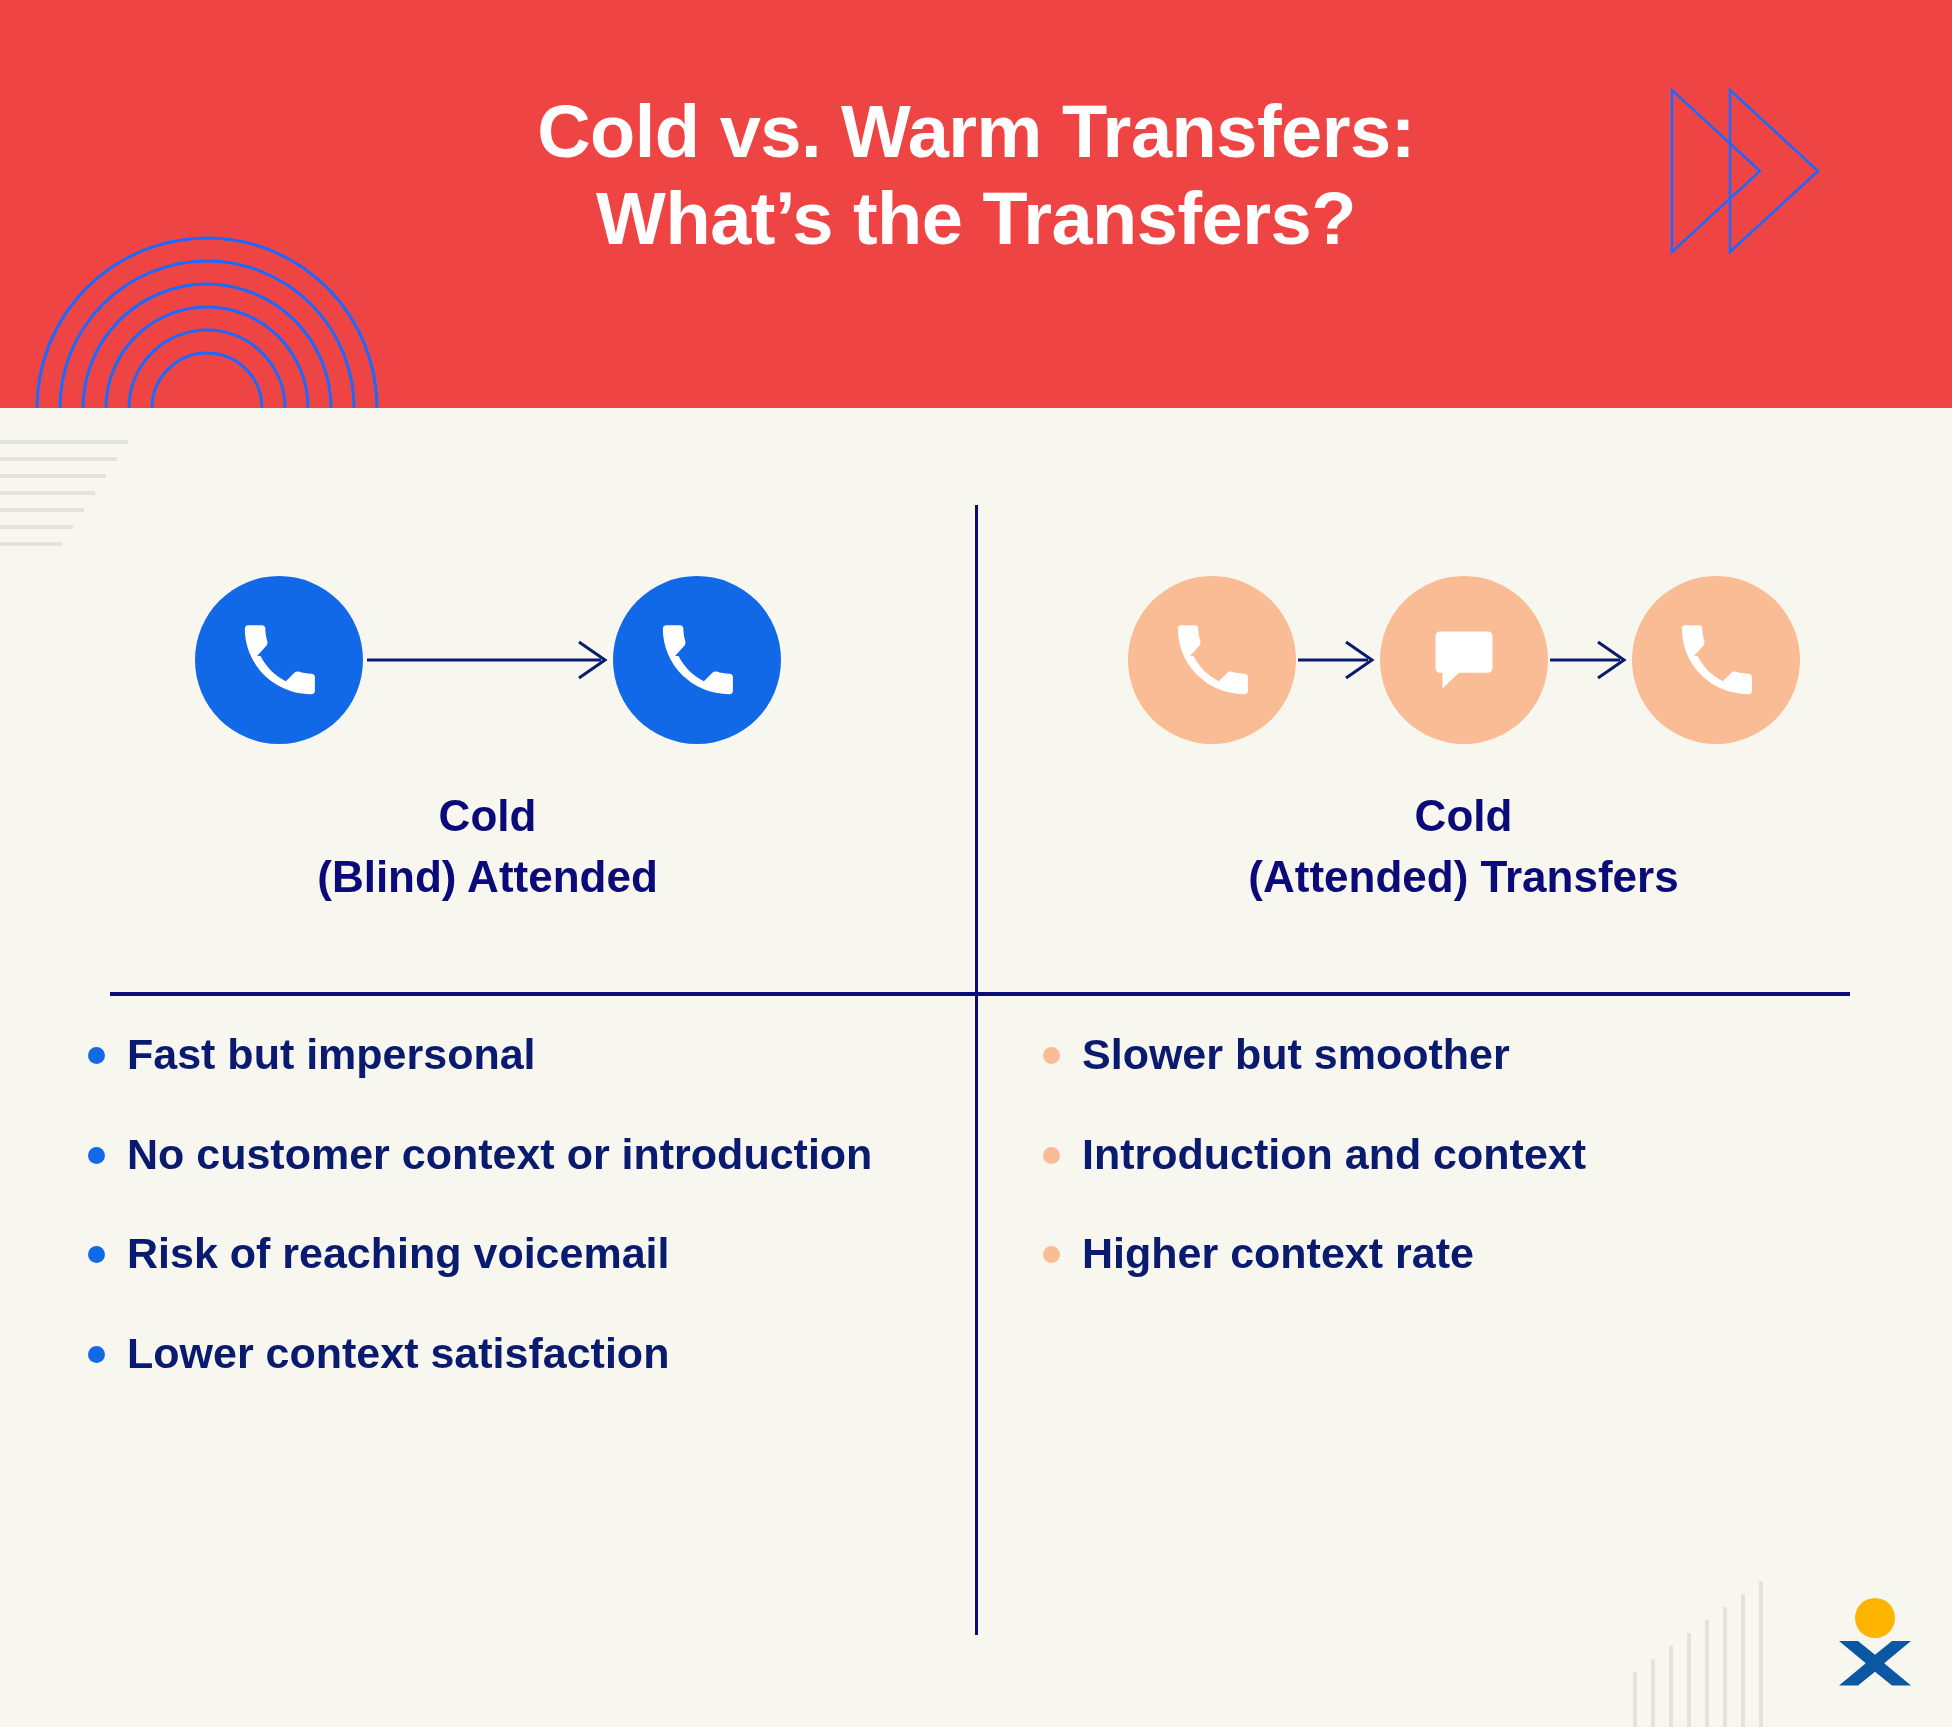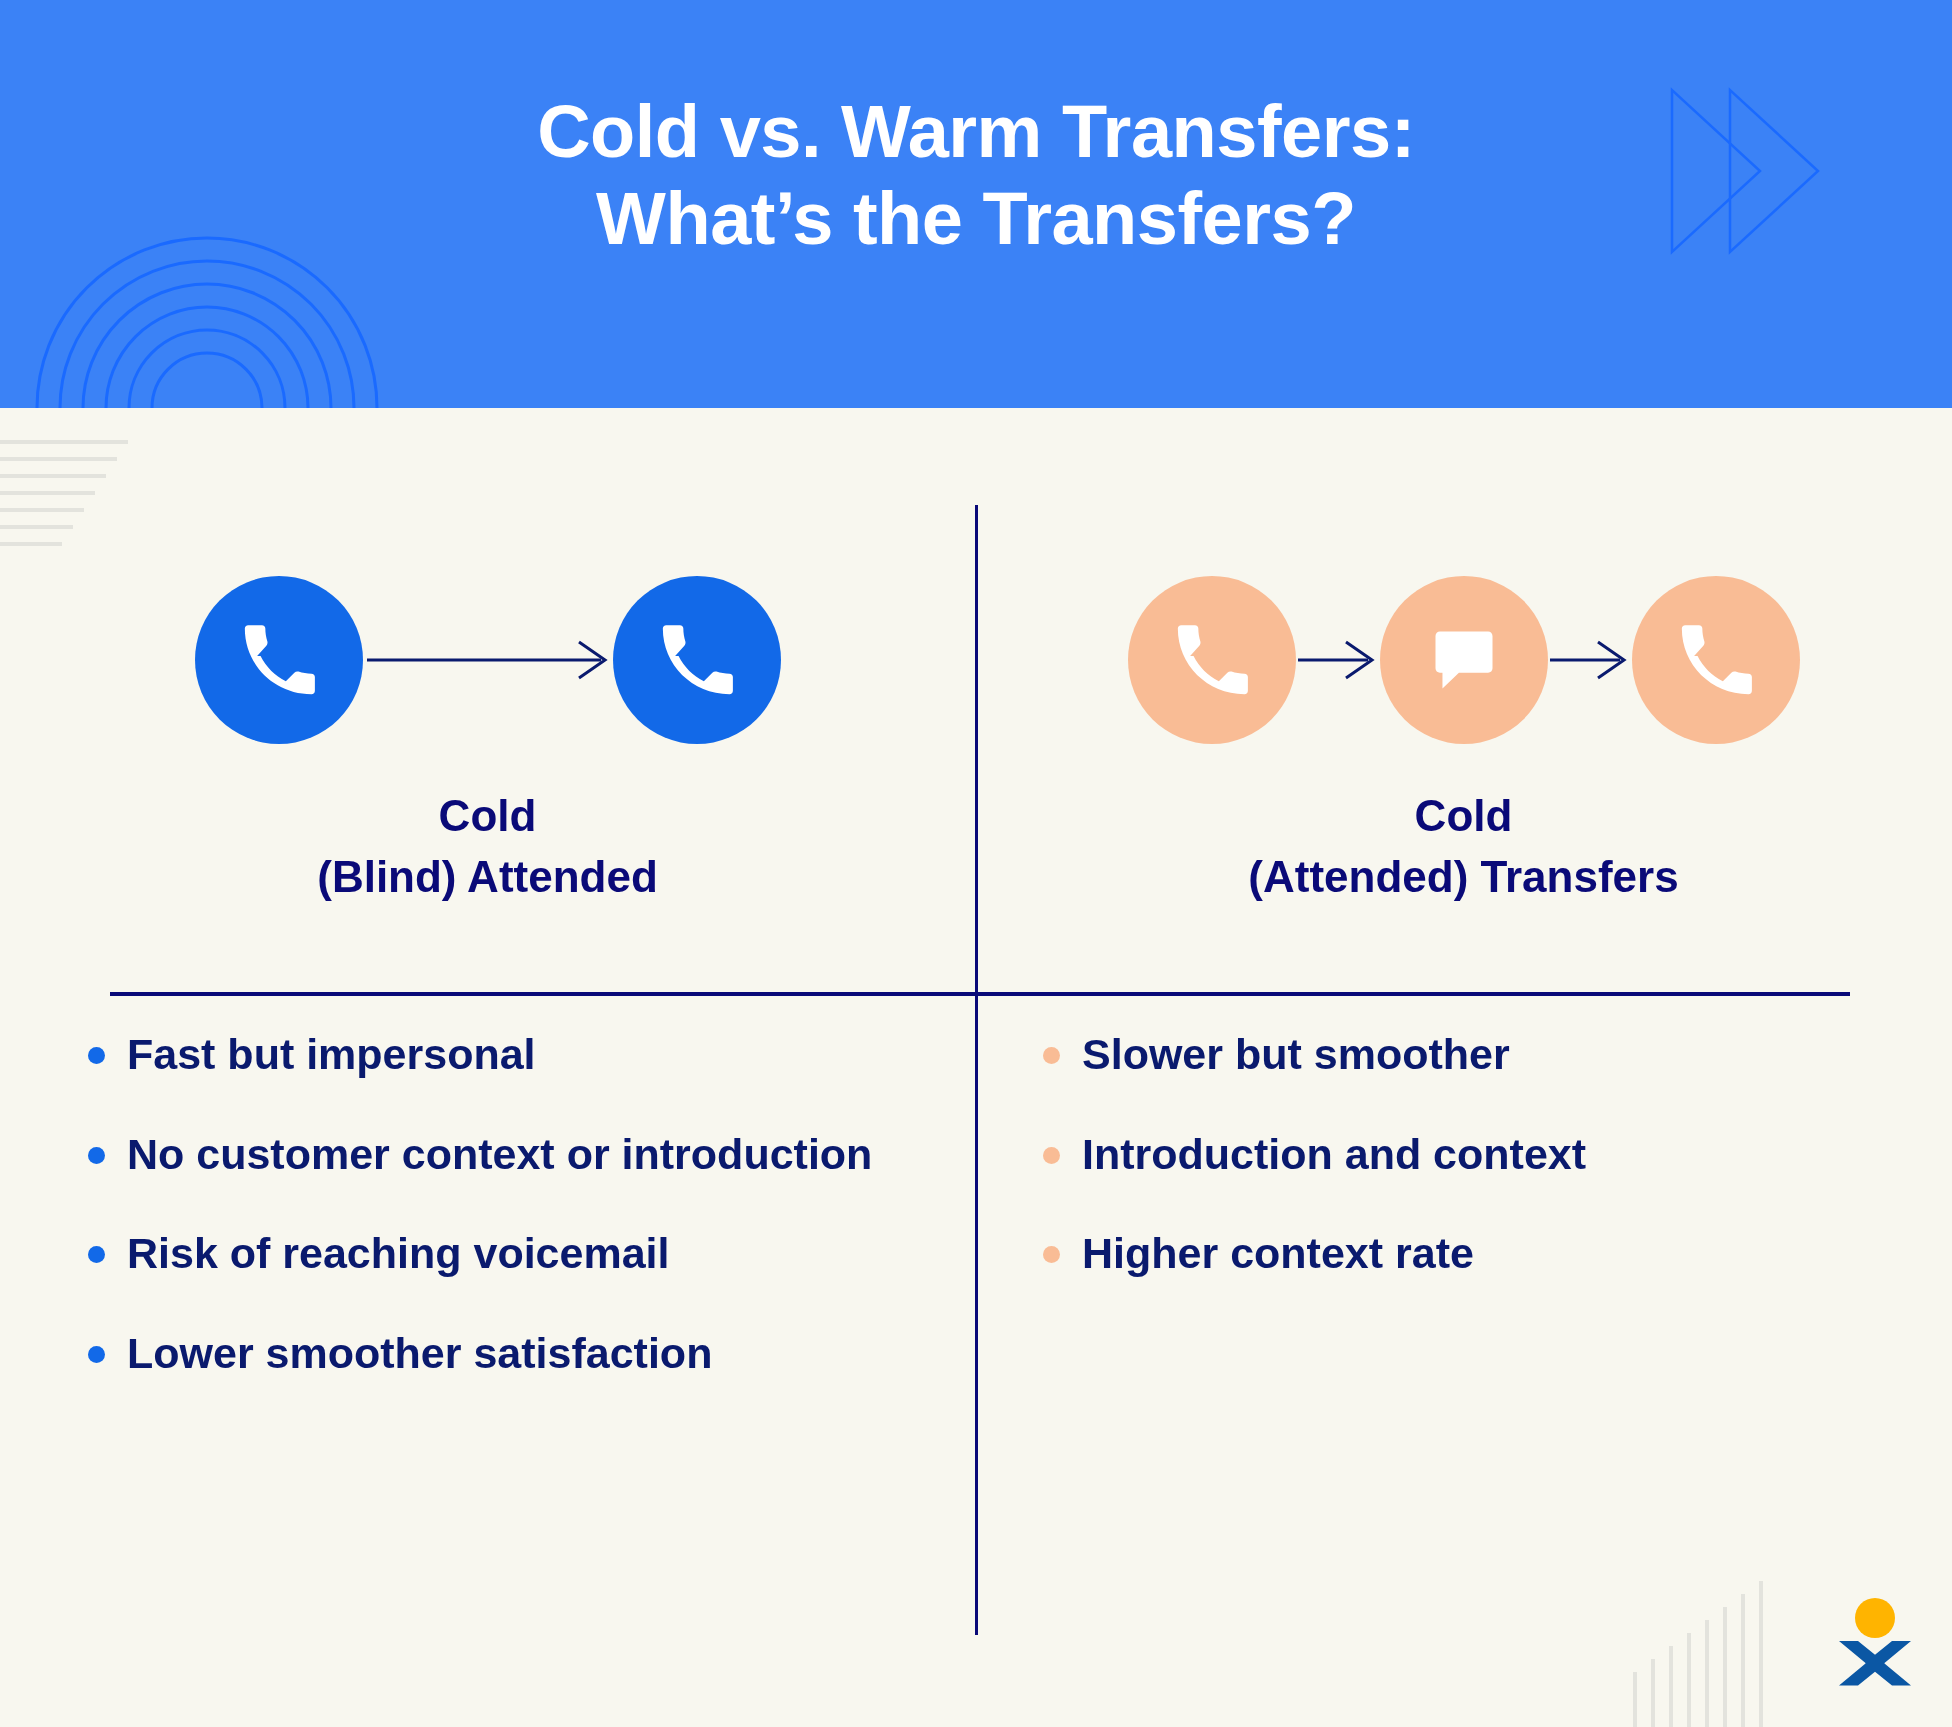--- a/index.html
+++ b/index.html
@@ -22,21 +22,21 @@
     background: #f8f7ef;
     overflow: hidden;
   }
 
   
   .header {
     position: absolute;
     left: 0; top: 0;
     width: 1952px;
     height: 408px;
-    background: #3b82f6;
+    background: #ef4444;
     overflow: hidden;
   }
 
   .header-arcs {
     position: absolute;
     left: 0;
     top: 0;
     width: 460px;
     height: 408px;
     pointer-events: none;
@@ -296,21 +296,21 @@
         <li class="bullet-item">
           <span class="bullet-dot"></span>
           <span class="bullet-text">No customer context or introduction</span>
         </li>
         <li class="bullet-item">
           <span class="bullet-dot"></span>
           <span class="bullet-text">Risk of reaching voicemail</span>
         </li>
         <li class="bullet-item">
           <span class="bullet-dot"></span>
-          <span class="bullet-text">Lower smoother satisfaction</span>
+          <span class="bullet-text">Lower context satisfaction</span>
         </li>
       </ul>
     </div>
 
     <div class="column right">
 
       <div class="icon-row">
         <div class="icon-circle warm">
           <svg width="82" height="82" viewBox="0 0 24 24" aria-hidden="true">
             <path fill="#ffffff" d="M6.6 10.8c1.6 3.2 4.2 5.8 7.4 7.4l2.5-2.5c.3-.3.8-.4 1.2-.3 1.2.4 2.5.6 3.8.6.6 0 1 .4 1 1V21c0 .6-.4 1-1 1C10.6 22 2 13.4 2 2.8c0-.6.4-1 1-1h4c.6 0 1 .4 1 1 0 1.3.2 2.6.6 3.8.1.4 0 .9-.3 1.2l-2.7 3z"></path>

